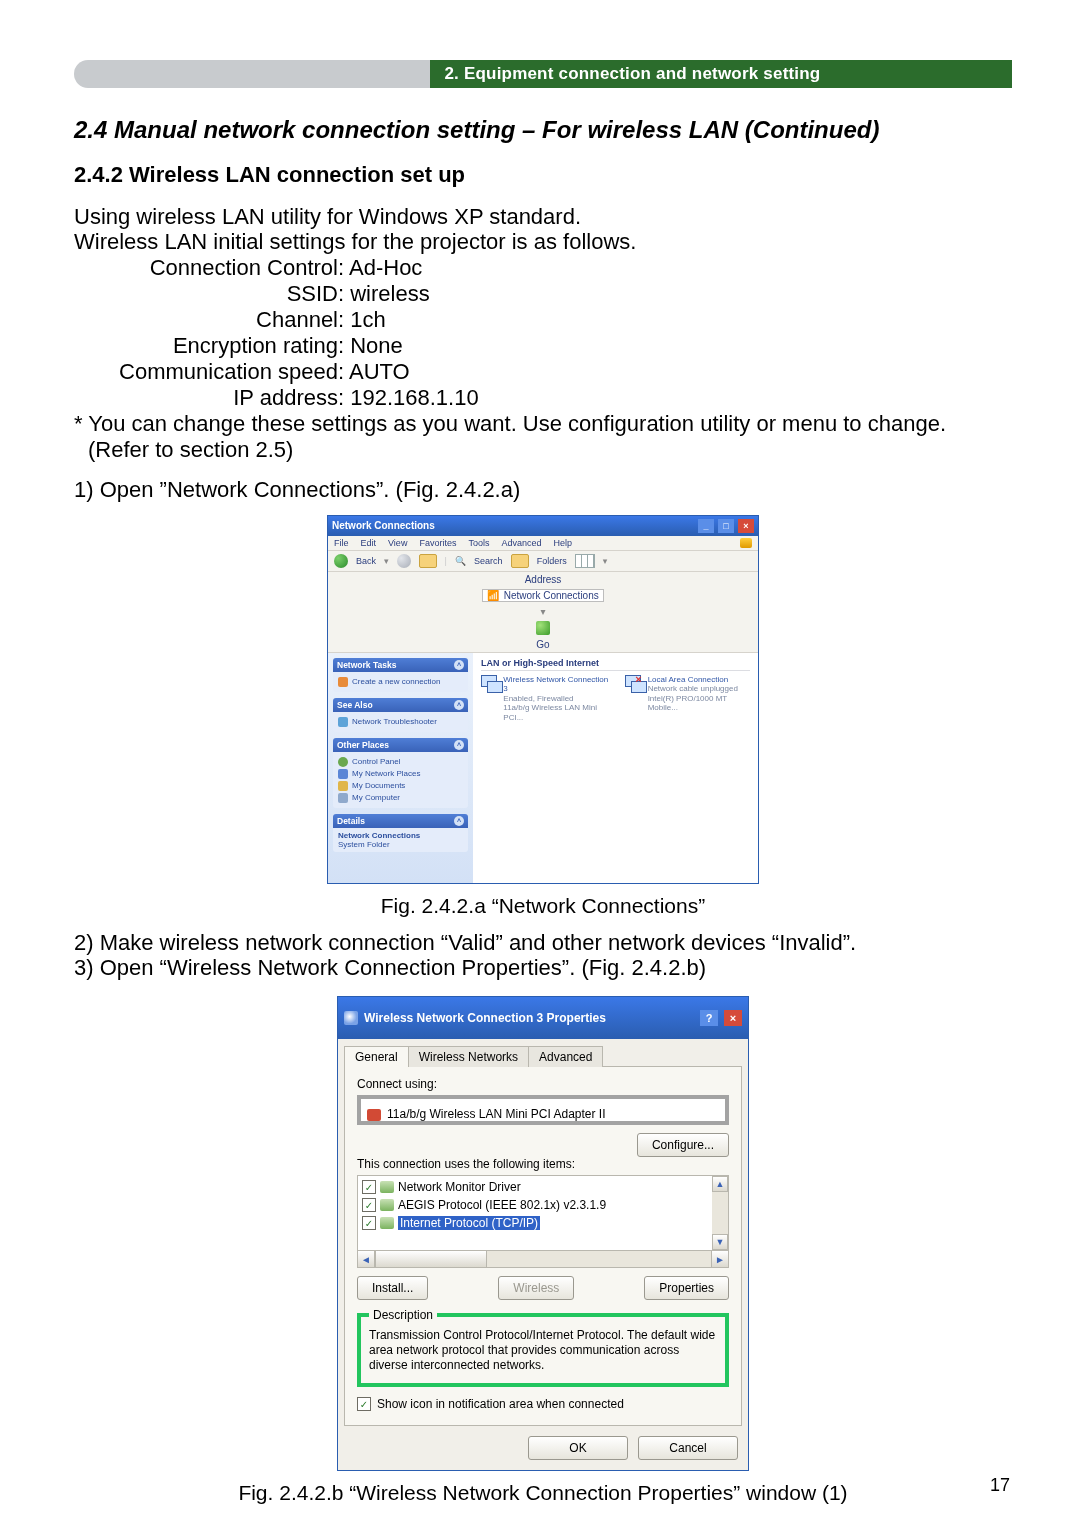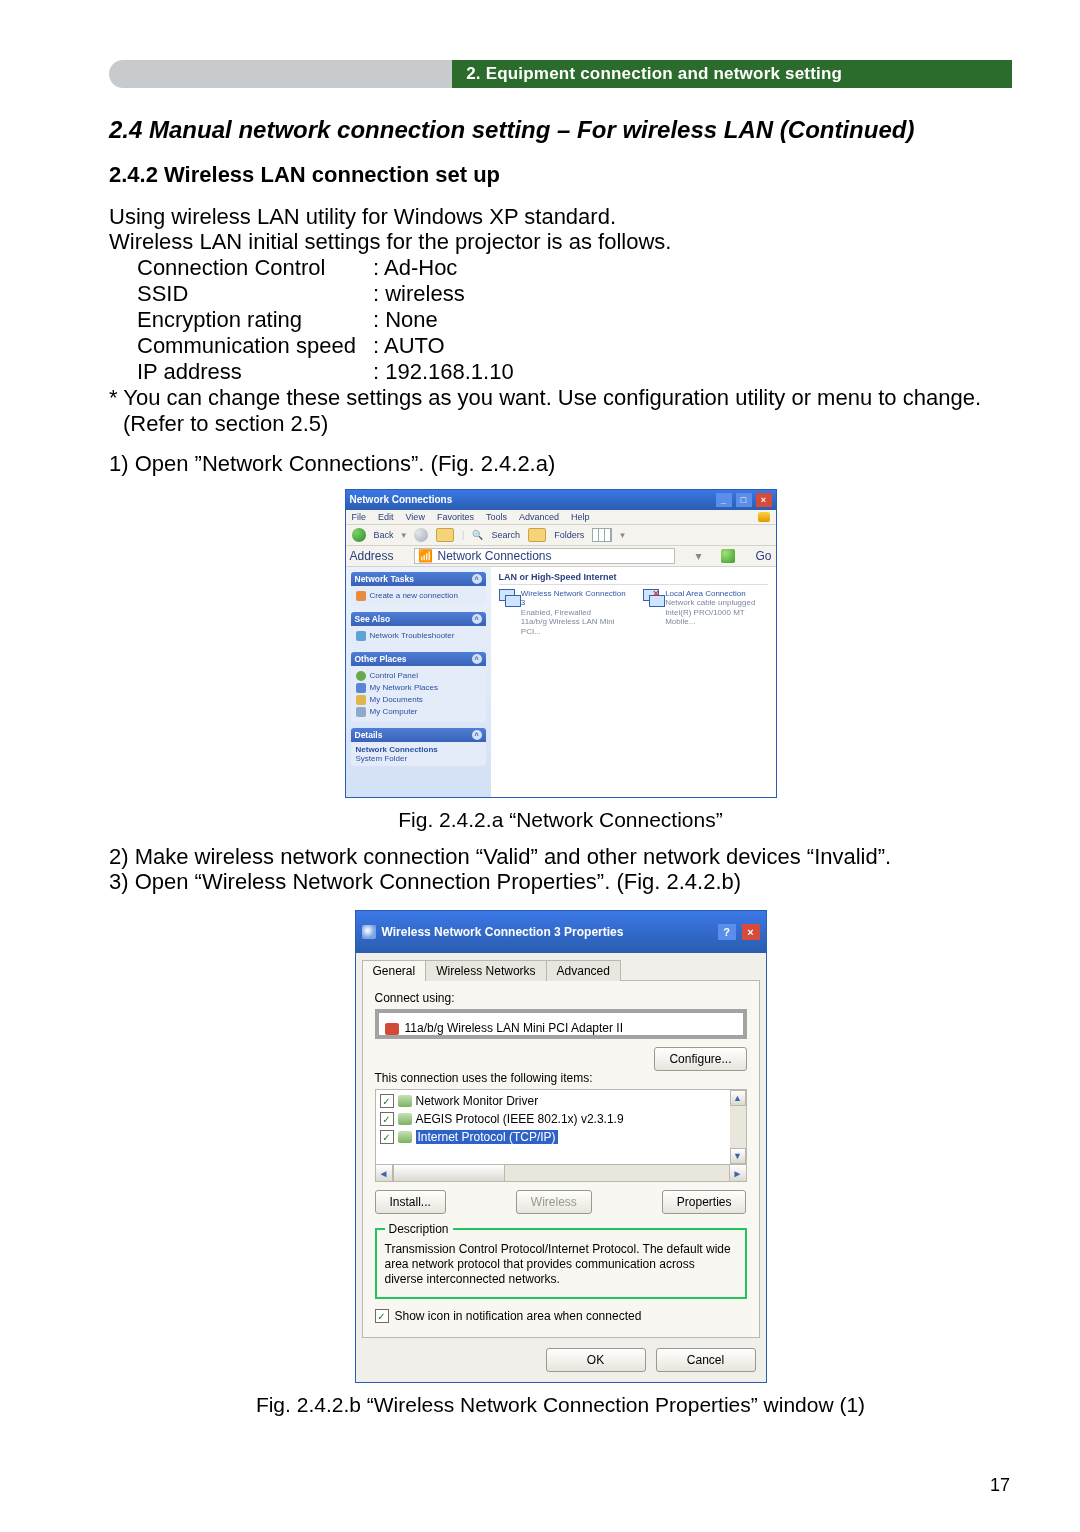--- a/index.html
+++ b/index.html
@@ -7,21 +7,21 @@
     padding: 0;
     background: #fff;
     font-family: Arial, Helvetica, sans-serif;
     color: #000;
   }
   .page {
     width: 1080px;
     height: 1532px;
     position: relative;
     box-sizing: border-box;
-    padding: 60px 68px 40px 109px;
+    padding: 60px 68px 40px 74px;
   }
   
   .header-bar {
     height: 28px;
     border-radius: 14px 0 0 14px;
     display: flex;
     align-items: stretch;
     overflow: hidden;
     margin-bottom: 28px;
   }
@@ -57,20 +57,21 @@
 
   .body-text {
     font-size: 22px;
     line-height: 1.15;
   }
 
   
   .settings {
     margin-left: 28px;
     font-size: 22px;
+    text-align: right;
   }
   .settings-row { display: flex; }
   .settings-row .k { width: 236px; }
   .settings-row .v::before { content: ": "; }
   .settings-row.nosep .v::before { content: ""; }
 
   .note {
     font-size: 22px;
     margin-top: 0;
     text-indent: -14px;
@@ -134,23 +135,24 @@
   }
   .tb-ico { width: 14px; height: 14px; border-radius: 50%; }
   .tb-back { background: radial-gradient(circle at 30% 30%, #7bd06b, #2a8a2a); }
   .tb-grey { background: radial-gradient(circle at 30% 30%, #e2e5ea, #a8adb7); }
   .tb-folder { width: 16px; height: 12px; background: #f6d27a; border: 1px solid #caa33f; border-radius: 2px; }
   .tb-views { width: 18px; height: 12px; background: #fff; border: 1px solid #9aa; display:flex; }
   .tb-views span { flex:1; border-right:1px solid #9aa; }
   .nc-address {
     background: #f4f3ee;
     padding: 2px 4px;
-    display: flex; align-items: center; gap: 20px;
+    display: flex; align-items: center; gap: 4px;
     border-bottom: 1px solid #d6d3cc;
-    font-size: 12px;
+    font-size: 10px;
+    flex-direction: column;
   }
   .nc-address .addr-field {
     flex: 1;
     background: #fff;
     border: 1px solid #bdbdbd;
     height: 14px;
     display: flex; align-items: center;
     padding: 0 4px;
     gap: 4px;
   }
@@ -324,21 +326,21 @@
     width:16px; background:linear-gradient(#fff,#dcd9cf); border-right:1px solid #b9b7ae;
     display:flex; align-items:center; justify-content:center; font-size:10px; color:#3b63b6;
   }
   .hscroll .track { flex:1; display:flex; }
   .hscroll .thumb { width:110px; background:linear-gradient(#fff,#dcd9cf); border:1px solid #b9b7ae; border-top:none; border-bottom:none; }
   .hscroll .harrow.r { border-left:1px solid #b9b7ae; border-right:none; }
 
   .btn-row { display:flex; justify-content:space-between; margin-bottom:8px; }
 
   fieldset.desc {
-    border:2px solid #22c55e;
+    border:4px solid #22c55e;
     padding:6px 8px 10px;
     margin:0 0 10px;
   }
   fieldset.desc legend { font-size:12px; padding:0 4px; }
   fieldset.desc .txt { font-size:12px; line-height:1.25; }
 
   .show-icon-row { display:flex; align-items:center; gap:6px; font-size:12px; margin:2px 0 4px; }
 
   .dlg-footer {
     display:flex; justify-content:flex-end;
@@ -369,20 +371,24 @@
   <div class="body-text">Wireless LAN initial settings for the projector is as follows.</div>
 
   <div class="settings" id="settings-rows">
       <div class="settings-row">
         <div class="k">Connection Control</div>
         <div class="v">Ad-Hoc</div>
       </div>
       <div class="settings-row">
         <div class="k">SSID</div>
         <div class="v">wireless</div>
+      </div>
+      <div class="settings-row">
+        <div class="k">Channel</div>
+        <div class="v">1ch</div>
       </div>
       <div class="settings-row">
         <div class="k">Encryption rating</div>
         <div class="v">None</div>
       </div>
       <div class="settings-row nosep">
         <div class="k">Communication speed</div>
         <div class="v">: AUTO</div>
       </div>
       <div class="settings-row">

